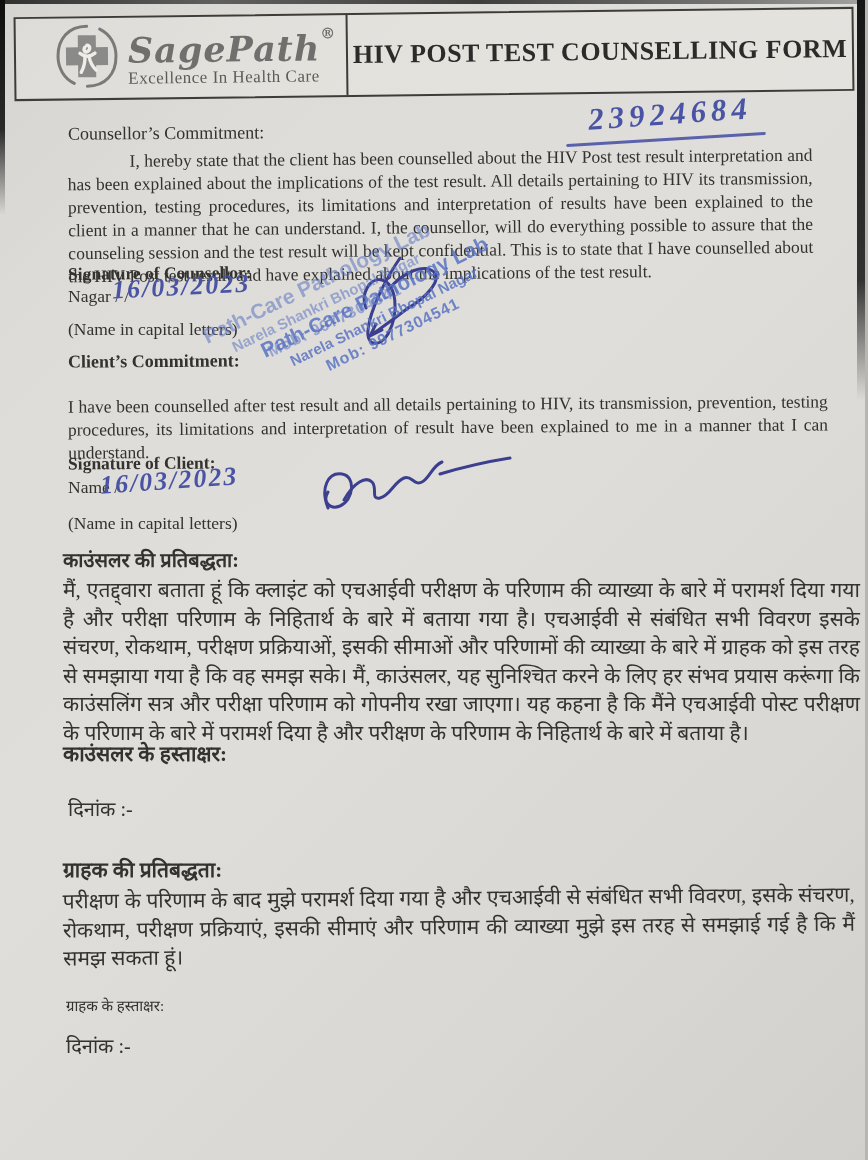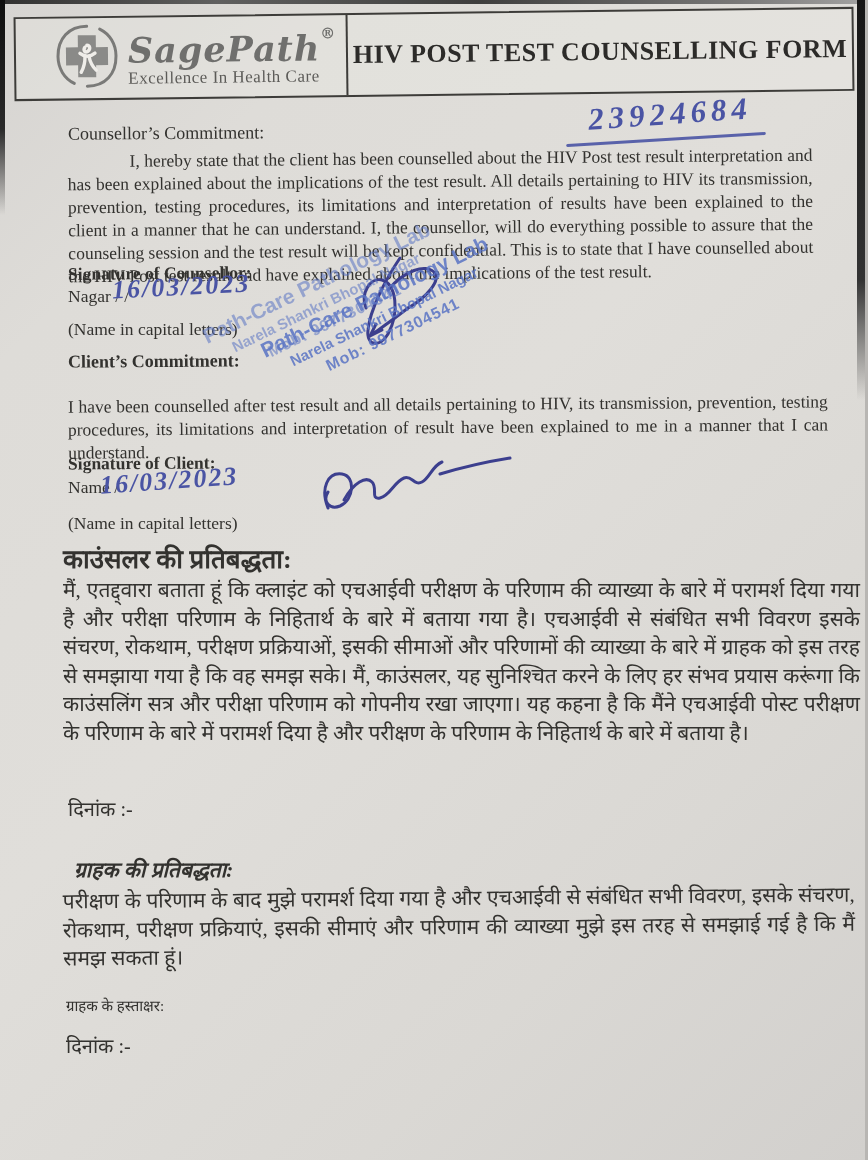--- a/index.html
+++ b/index.html
@@ -120,22 +120,23 @@
   <svg class="abs sig-svg" style="left:310px;top:448px;" width="210" height="80" viewBox="0 0 210 80">
     <g fill="none" stroke="#3c3f8e" stroke-width="3" stroke-linecap="round">
       <path d="M18 60 C10 40 18 24 32 26 C46 28 44 52 30 58 C20 62 12 54 18 44"></path>
       <path d="M34 52 C44 34 56 28 62 34 C68 40 60 52 70 50 C80 48 84 34 94 30 C102 27 104 38 112 34 C120 30 122 18 132 14"></path>
       <path d="M130 26 C150 20 175 14 200 10"></path>
     </g>
   </svg>
 
   <div class="abs eng" style="left:68px;top:512px;">(Name in capital letters)</div>
 
-  <div class="abs hin hin-bold" style="left:63px;top:546px;font-size:26px;">काउंसलर की प्रतिबद्धता:</div>
+  <div class="abs hin hin-bold" style="left:63px;top:546px;font-size:20px;">काउंसलर की प्रतिबद्धता:</div>
   <div class="abs hin para" style="left:63px;top:576px;width:797px;">मैं, एतद्द्वारा बताता हूं कि क्लाइंट को एचआईवी परीक्षण के परिणाम की व्याख्या के बारे में परामर्श दिया गया है और परीक्षा परिणाम के निहितार्थ के बारे में बताया गया है। एचआईवी से संबंधित सभी विवरण इसके संचरण, रोकथाम, परीक्षण प्रक्रियाओं, इसकी सीमाओं और परिणामों की व्याख्या के बारे में ग्राहक को इस तरह से समझाया गया है कि वह समझ सके। मैं, काउंसलर, यह सुनिश्चित करने के लिए हर संभव प्रयास करूंगा कि काउंसलिंग सत्र और परीक्षा परिणाम को गोपनीय रखा जाएगा। यह कहना है कि मैंने एचआईवी पोस्ट परीक्षण के परिणाम के बारे में परामर्श दिया है और परीक्षण के परिणाम के निहितार्थ के बारे में बताया है।</div>
+  <div class="abs hin hin-bold" style="left:63px;top:740px;">काउंसलर के हस्ताक्षर:</div>
   <div class="abs hin" style="left:68px;top:795px;font-size:20px;">दिनांक :-</div>
 
-  <div class="abs hin hin-bold" style="left:74px;top:856px;font-style:italic;">ग्राहक की प्रतिबद्धता:</div>
+  <div class="abs hin hin-bold" style="left:63px;top:856px;">ग्राहक की प्रतिबद्धता:</div>
   <div class="abs hin para" style="left:63px;top:884px;width:792px;transform:rotate(-0.5deg);">परीक्षण के परिणाम के बाद मुझे परामर्श दिया गया है और एचआईवी से संबंधित सभी विवरण, इसके संचरण, रोकथाम, परीक्षण प्रक्रियाएं, इसकी सीमाएं और परिणाम की व्याख्या मुझे इस तरह से समझाई गई है कि मैं समझ सकता हूं।</div>
   <div class="abs hin" style="left:66px;top:992px;font-size:15px;">ग्राहक के हस्ताक्षर:</div>
   <div class="abs hin" style="left:66px;top:1032px;font-size:20px;">दिनांक :-</div>
 
 </div>
 
 </body></html>

